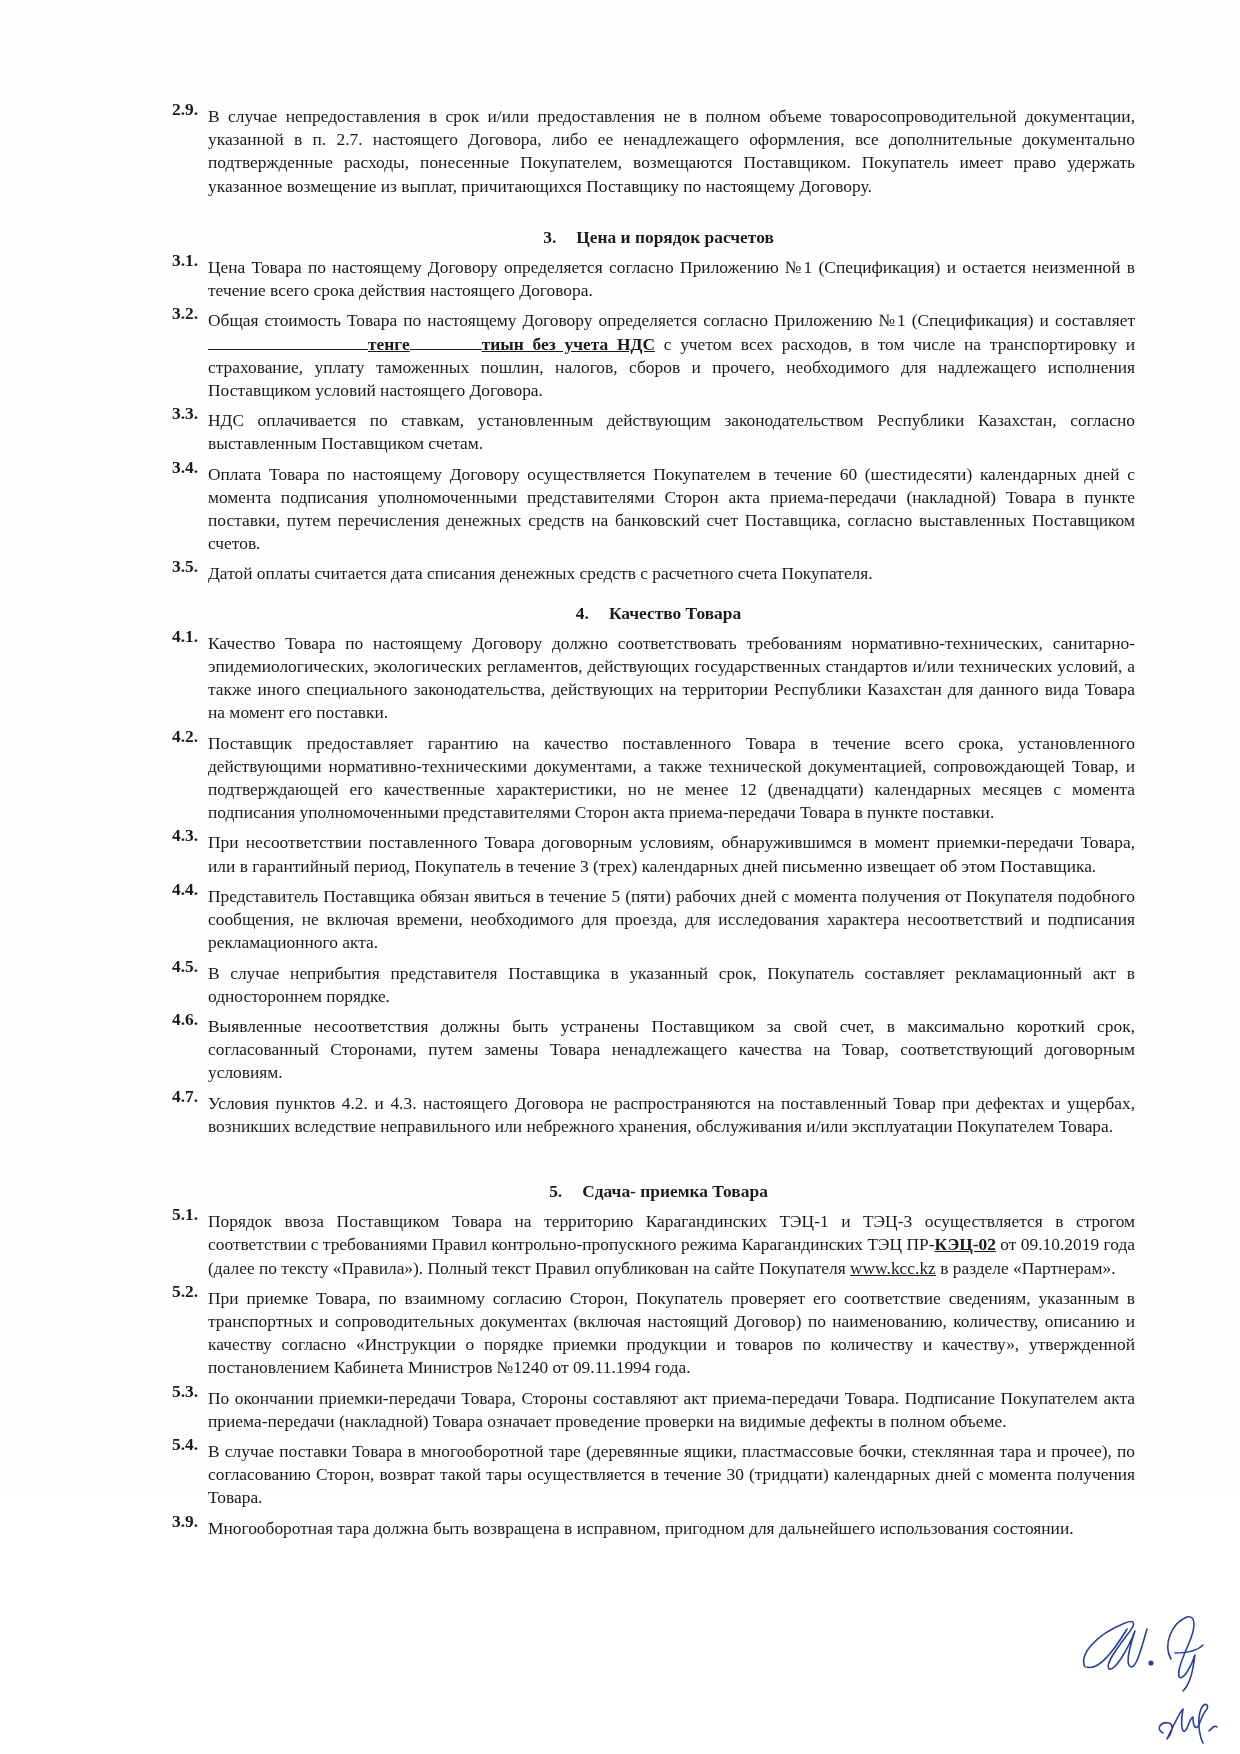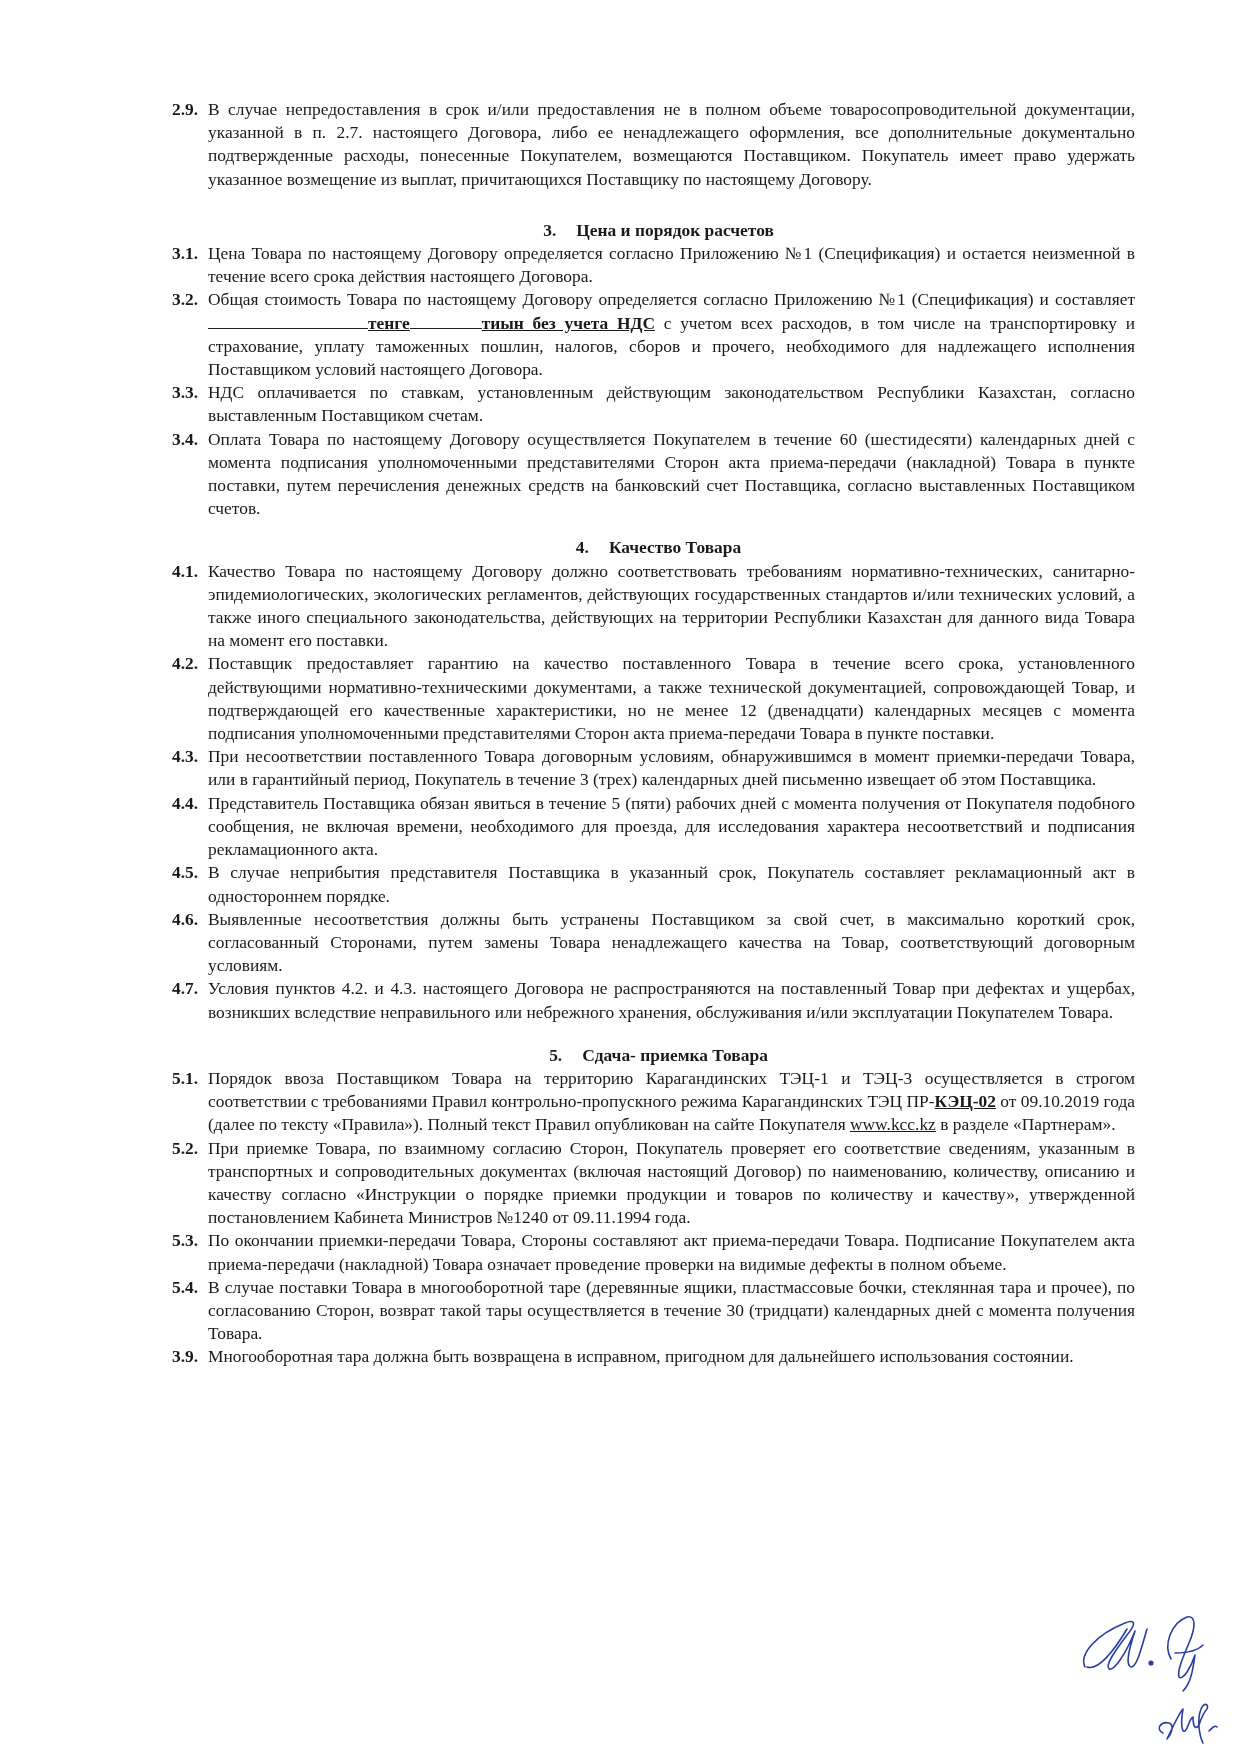--- a/index.html
+++ b/index.html
@@ -16,21 +16,21 @@
     position: absolute; left: 172px; top: 98px; width: 963px;
     font-size: 17.4px; line-height: 23.2px;
   }
   .item {
     display: flex; align-items: flex-start;
   }
   .num {
     flex: 0 0 36px; font-weight: bold; white-space: nowrap;
   }
   .txt {
-    flex: 1 1 auto; text-align: justify;
+    flex: 1 1 auto; text-align: justify; margin-top: 7px;
   }
   .heading {
     text-align: center; font-weight: bold; margin-top: 22px; margin-bottom: 0;
     padding-left: 10px;
   }
   .heading .hnum { display: inline-block; margin-right: 20px; }
   .blank {
     display: inline-block; border-bottom: 1px solid #222; vertical-align: baseline;
     height: 14px;
   }
@@ -63,20 +63,24 @@
       <span class="txt"><span>Общая стоимость Товара по настоящему Договору определяется согласно Приложению №1 (Спецификация) и составляет</span><span class="blank" style="width:160px;"></span><span class="b">тенге</span><span class="blank" style="width:72px;"></span><span class="b">тиын без учета НДС</span> <span>с учетом всех расходов, в том числе на транспортировку и страхование, уплату таможенных пошлин, налогов, сборов и прочего, необходимого для надлежащего исполнения Поставщиком условий настоящего Договора.</span></span>
     </div>
     <div class="item">
       <span class="num">3.3.</span>
       <span class="txt">НДС оплачивается по ставкам, установленным действующим законодательством Республики Казахстан, согласно выставленным Поставщиком счетам.</span>
     </div>
     <div class="item">
       <span class="num">3.4.</span>
       <span class="txt">Оплата Товара по настоящему Договору осуществляется Покупателем в течение 60 (шестидесяти) календарных дней с момента подписания уполномоченными представителями Сторон акта приема-передачи (накладной) Товара в пункте поставки, путем перечисления денежных средств на банковский счет Поставщика, согласно выставленных Поставщиком счетов.</span>
     </div>
+    <div class="item">
+      <span class="num">3.5.</span>
+      <span class="txt">Датой оплаты считается дата списания денежных средств с расчетного счета Покупателя.</span>
+    </div>
 
     <div class="heading" style="margin-top:16px;">
       <span class="hnum">4.</span><span>Качество Товара</span>
     </div>
     <div class="item">
       <span class="num">4.1.</span>
       <span class="txt">Качество Товара по настоящему Договору должно соответствовать требованиям нормативно-технических, санитарно-эпидемиологических, экологических регламентов, действующих государственных стандартов и/или технических условий, а также иного специального законодательства, действующих на территории Республики Казахстан для данного вида Товара на момент его поставки.</span>
     </div>
     <div class="item">
       <span class="num">4.2.</span>
@@ -96,21 +100,21 @@
     </div>
     <div class="item">
       <span class="num">4.6.</span>
       <span class="txt">Выявленные несоответствия должны быть устранены Поставщиком за свой счет, в максимально короткий срок, согласованный Сторонами, путем замены Товара ненадлежащего качества на Товар, соответствующий договорным условиям.</span>
     </div>
     <div class="item">
       <span class="num">4.7.</span>
       <span class="txt">Условия пунктов 4.2. и 4.3. настоящего Договора не распространяются на поставленный Товар при дефектах и ущербах, возникших вследствие неправильного или небрежного хранения, обслуживания и/или эксплуатации Покупателем Товара.</span>
     </div>
 
-    <div class="heading" style="margin-top:20px;">
+    <div class="heading" style="margin-top:42px;">
       <span class="hnum">5.</span><span>Сдача- приемка Товара</span>
     </div>
     <div class="item">
       <span class="num">5.1.</span>
       <span class="txt"><span>Порядок ввоза Поставщиком Товара на территорию Карагандинских ТЭЦ-1 и ТЭЦ-3 осуществляется в строгом соответствии с требованиями Правил контрольно-пропускного режима Карагандинских ТЭЦ ПР-</span><span class="b">КЭЦ-02</span> <span>от 09.10.2019 года (далее по тексту «Правила»). Полный текст Правил опубликован на сайте Покупателя</span> <span class="link">www.kcc.kz</span> <span>в разделе «Партнерам».</span></span>
     </div>
     <div class="item">
       <span class="num">5.2.</span>
       <span class="txt">При приемке Товара, по взаимному согласию Сторон, Покупатель проверяет его соответствие сведениям, указанным в транспортных и сопроводительных документах (включая настоящий Договор) по наименованию, количеству, описанию и качеству согласно «Инструкции о порядке приемки продукции и товаров по количеству и качеству», утвержденной постановлением Кабинета Министров №1240 от 09.11.1994 года.</span>
     </div>

